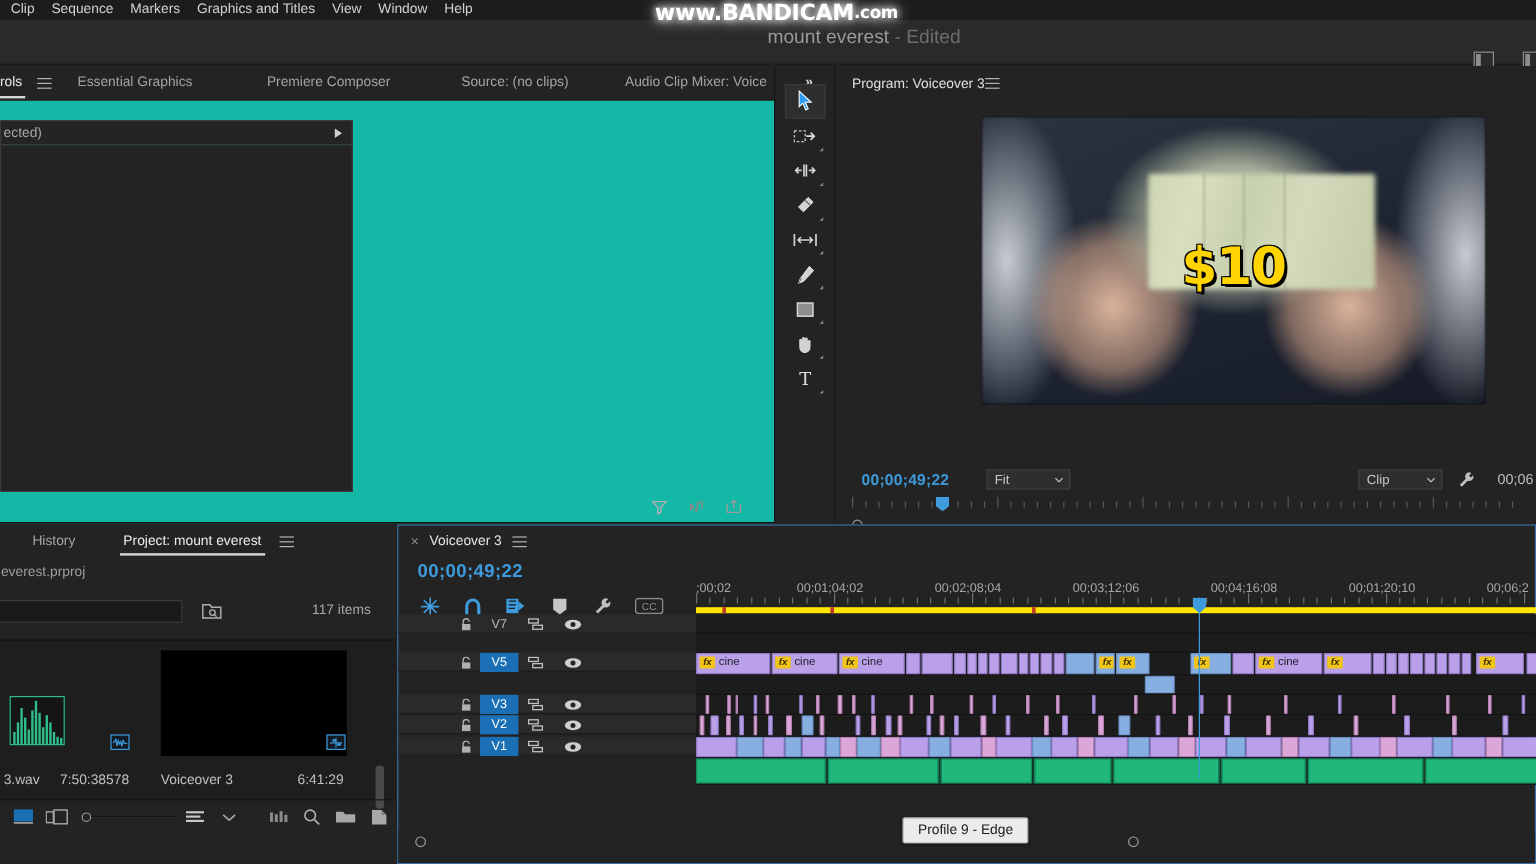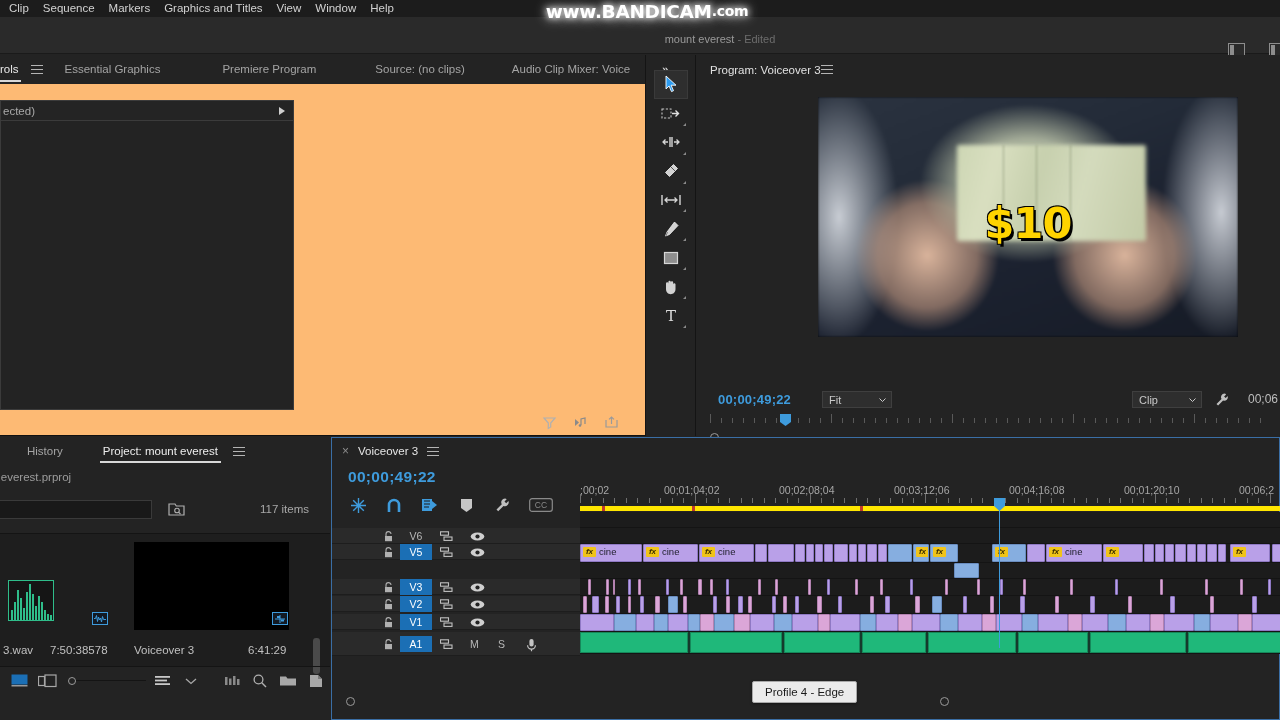--- a/index.html
+++ b/index.html
@@ -40,22 +40,22 @@
   }
   #watermark .dotcom { font-size: 14px; }
 
   
   #headerbar {
     position: absolute; top: 17px; left: 0; width: 1280px; height: 37px;
     background: #2a2a2a;
     border-bottom: 1px solid #1a1a1a;
   }
   #headerbar .wtitle {
-    position: absolute; left: 560px; top: 16px; width: 320px;
-    text-align: center; font-size: 11px; color: #9a9a9a;
+    position: absolute; left: 560px; top: 6px; width: 320px;
+    text-align: center; font-size: 16px; color: #9a9a9a;
   }
   #headerbar .wtitle .sep { color: #6d6d6d; }
   #modetabs {
     position: absolute; left: 0; top: 0; height: 37px;
     display: flex; align-items: center;
   }
   #modetabs .tab {
     position: relative; height: 37px; line-height: 37px;
     padding: 0 15px; font-size: 12px; color: #9b9b9b;
   }
@@ -92,21 +92,21 @@
   .hamb {
     display: inline-block; width: 12px; height: 9px; position: relative;
     vertical-align: middle;
   }
   .hamb i { position: absolute; left: 0; width: 12px; height: 1px; background: #b4b4b4; display:block; }
   .hamb i:nth-child(1){ top:0; } .hamb i:nth-child(2){ top:4px; } .hamb i:nth-child(3){ top:8px; }
 
   
   #ecbody {
     position: absolute; top: 84px; left: 0; width: 645px; height: 352px;
-    background: #fdba74;
+    background: #14b8a6;
   }
   #ecrow {
     position: absolute; top: 16px; left: 0px; width: 294px; height: 21px;
     border: 1px solid #3b3b3b; background: #242424;
     display: flex; align-items: center;
   }
   #ecrow .lbl { font-size: 11.5px; color: #a8a8a8; padding-left: 2px; }
   #ecrow .arr {
     position: absolute; right: 8px; top: 6px;
     width: 0; height: 0; border-left: 6px solid #cfcfcf;
@@ -447,21 +447,21 @@
   </div>
 
   <div id="tabstrip">
     <div class="ptab active" style="padding-left:0;">rols</div>
     <span class="hamb" style="margin:0 6px 0 2px">
         <i></i>
         <i></i>
         <i></i>
       </span>
     <div class="ptab" style="margin-left:18px">Essential Graphics</div>
-    <div class="ptab" style="margin-left:42px">Premiere Program</div>
+    <div class="ptab" style="margin-left:42px">Premiere Composer</div>
     <div class="ptab" style="margin-left:39px">Source: (no clips)</div>
     <div class="ptab" style="margin-left:27px">Audio Clip Mixer: Voice</div>
     <div class="ptab" style="margin-left:12px;color:#d6d6d6;font-weight:bold;">»</div>
   </div>
 
   <div id="ecbody">
     <div id="ecrow">
       <span class="lbl">ected)</span>
       <span class="arr"></span>
     </div>
@@ -982,43 +982,43 @@
     </div>
 
     <div id="tlwork">
       <span class="mk" style="left:22px"></span>
       <span class="mk" style="left:112px"></span>
       <span class="mk" style="left:280px"></span>
     </div>
 
     <div id="tltracks">
 
-      <div class="trk" style="top:0px;height:16px"></div>
-
-      <div class="thead" style="top:16px">
+      <div class="thead" style="top:0px">
         <span class="lock">
             <svg width="9" height="11" viewBox="0 0 9 11">
               <path d="M2 5V3.2A2.3 2.3 0 017 3" fill="none" stroke="#b0b0b0" stroke-width="1.1"></path>
               <rect x="1" y="5" width="7" height="5.2" fill="#b0b0b0"></rect>
             </svg>
           </span>
-        <span class="tname">V6</span>
+        <span class="tname">V7</span>
         <span class="sync">
             <svg width="13" height="11" viewBox="0 0 13 11">
               <rect x="0.5" y="0.8" width="8" height="3.4" fill="none" stroke="#c0c0c0" stroke-width="1.1"></rect>
               <rect x="4" y="6" width="8" height="3.4" fill="none" stroke="#c0c0c0" stroke-width="1.1"></rect>
             </svg>
           </span>
         <span class="eye">
             <svg width="15" height="9" viewBox="0 0 15 9">
               <ellipse cx="7.5" cy="4.5" rx="6.8" ry="4" fill="#cfcfcf"></ellipse>
               <circle cx="7.5" cy="4.5" r="2.1" fill="#232323"></circle>
             </svg>
           </span>
       </div>
+      <div class="trk" style="top:0px;height:16px"></div>
+
       <div class="trk" style="top:16px;height:16px"></div>
 
       <div class="thead" style="top:32px">
         <span class="lock">
             <svg width="9" height="11" viewBox="0 0 9 11">
               <path d="M2 5V3.2A2.3 2.3 0 017 3" fill="none" stroke="#b0b0b0" stroke-width="1.1"></path>
               <rect x="1" y="5" width="7" height="5.2" fill="#b0b0b0"></rect>
             </svg>
           </span>
         <span class="tname on">V5</span>
@@ -1252,43 +1252,20 @@
         <div class="clip blue" style="left:528px;width:18px"></div>
         <div class="clip purple" style="left:546px;width:24px"></div>
         <div class="clip pink" style="left:570px;width:14px"></div>
         <div class="clip purple" style="left:584px;width:30px"></div>
         <div class="clip blue" style="left:614px;width:16px"></div>
         <div class="clip purple" style="left:630px;width:28px"></div>
         <div class="clip pink" style="left:658px;width:14px"></div>
         <div class="clip purple" style="left:672px;width:29px"></div>
       </div>
 
-      <div class="thead audio" style="top:120px">
-        <span class="lock" style="top:7px">
-            <svg width="9" height="11" viewBox="0 0 9 11">
-              <path d="M2 5V3.2A2.3 2.3 0 017 3" fill="none" stroke="#b0b0b0" stroke-width="1.1"></path>
-              <rect x="1" y="5" width="7" height="5.2" fill="#b0b0b0"></rect>
-            </svg>
-          </span>
-        <span class="tname on" style="top:4px">A1</span>
-        <span class="sync" style="top:7px">
-            <svg width="13" height="11" viewBox="0 0 13 11">
-              <rect x="0.5" y="0.8" width="8" height="3.4" fill="none" stroke="#c0c0c0" stroke-width="1.1"></rect>
-              <rect x="4" y="6" width="8" height="3.4" fill="none" stroke="#c0c0c0" stroke-width="1.1"></rect>
-            </svg>
-          </span>
-        <span class="ms" style="left:138px">M</span>
-        <span class="ms" style="left:166px">S</span>
-        <span style="position:absolute;left:194px;top:6px">
-          <svg width="11" height="14" viewBox="0 0 11 14">
-              <rect x="3.4" y="1" width="4.2" height="7.5" rx="2.1" fill="#c4c4c4"></rect>
-              <path d="M1.6 7.2a3.9 3.9 0 007.8 0M5.5 11v2.3" fill="none" stroke="#c4c4c4" stroke-width="1.2"></path>
-            </svg>
-        </span>
-      </div>
       <div class="trk" style="top:120px;height:22px;background:#153a2c">
         <div class="audclip" style="left:0px;width:108px"></div>
         <div class="audclip" style="left:110px;width:92px"></div>
         <div class="audclip" style="left:204px;width:76px"></div>
         <div class="audclip" style="left:282px;width:64px"></div>
         <div class="audclip" style="left:348px;width:88px"></div>
         <div class="audclip" style="left:438px;width:70px"></div>
         <div class="audclip" style="left:510px;width:96px"></div>
         <div class="audclip" style="left:608px;width:93px"></div>
       </div>
@@ -1296,15 +1273,15 @@
 
     <div id="tlplayhead"></div>
     <div id="tlphHandle"></div>
 
     <div id="tlbottombar">
       <span class="kn" style="left:14px"></span>
       <span class="kn" style="left:608px"></span>
     </div>
   </div>
 
-  <div id="tooltip">Profile 4 - Edge</div>
+  <div id="tooltip">Profile 9 - Edge</div>
 
 </div>
 
 </body></html>

